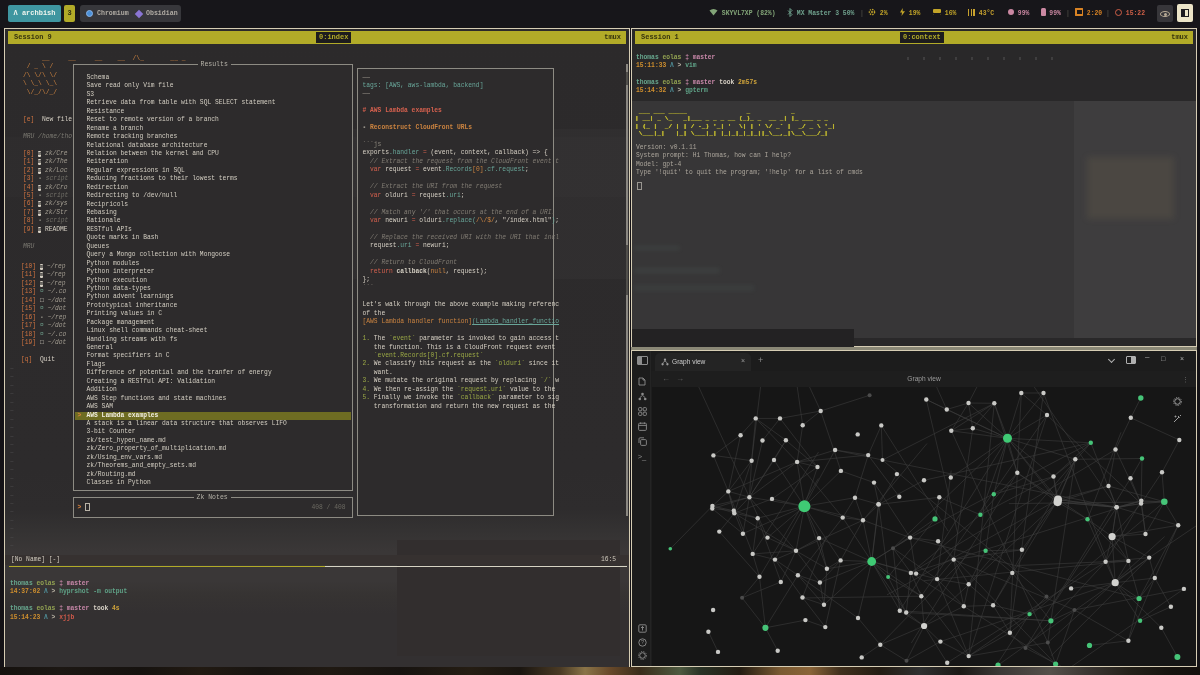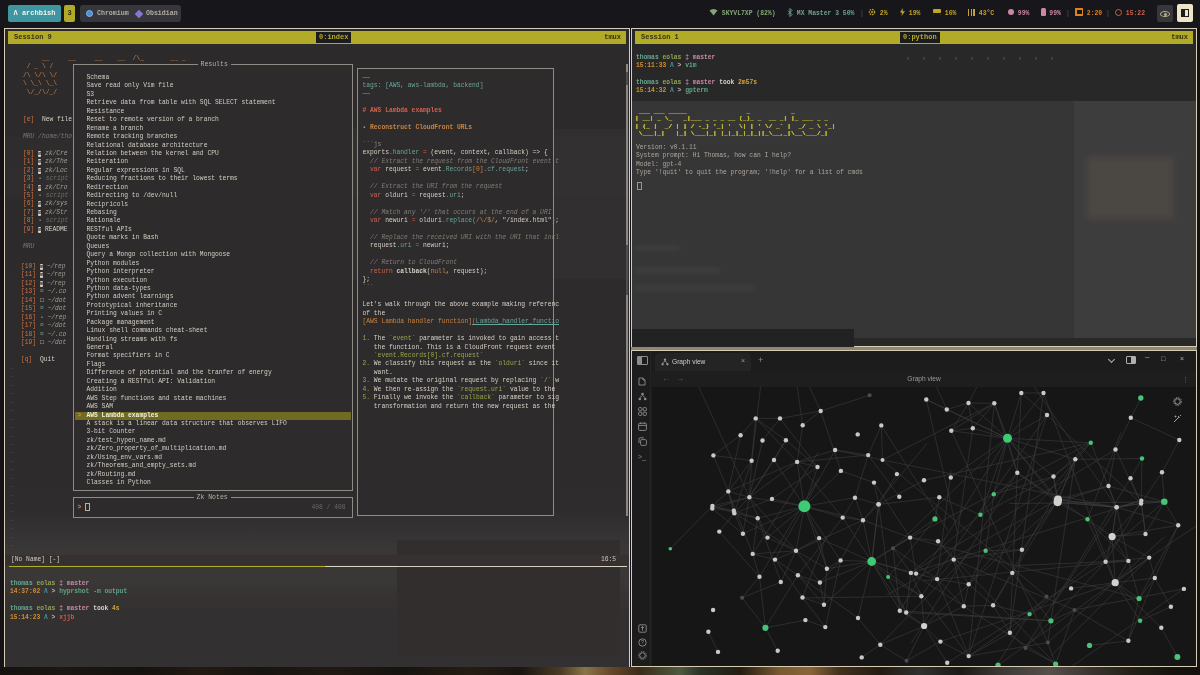--- a/index.html
+++ b/index.html
@@ -292,21 +292,21 @@
     <pre class="abs" style="left:5px;top:551px;font-size:6.3px;line-height:8.435px;font-weight:bold;"><span style="color:#67a78e">thomas</span> <span style="color:#93a352">eolas</span> <span style="color:#c787a8">‡ master</span>
 <span style="color:#cf8f2e">14:37:02</span> <span style="color:#4f8f99">Λ</span> <span style="color:#b5afa2">&gt;</span> <span style="color:#5fa287">hyprshot -m output</span>
 
 <span style="color:#67a78e">thomas</span> <span style="color:#93a352">eolas</span> <span style="color:#c787a8">‡ master</span> <span style="color:#d8d2c6">took</span> <span style="color:#cfa33a">4s</span>
 <span style="color:#cf8f2e">15:14:23</span> <span style="color:#4f8f99">Λ</span> <span style="color:#b5afa2">&gt;</span> <span style="color:#cf5a4a">xjjb</span></pre>
   </div>
 
   <div id="rtop" class="win">
     <div class="tmuxbar">
       <span style="position:absolute;left:6px;">Session 1</span>
-      <div class="tmuxwin" style="left:265px;">0:python</div>
+      <div class="tmuxwin" style="left:265px;">0:context</div>
       <span style="position:absolute;right:5px;">tmux</span>
     </div>
 
     <div class="abs" style="left:0;top:72px;width:564px;height:237px;background:rgba(255,255,255,0.068);"></div>
     <div class="abs" style="left:442px;top:72px;width:122px;height:237px;background:rgba(255,255,255,0.035);"></div>
     <div class="abs" style="left:455px;top:128px;width:87px;height:62px;background:rgba(160,138,92,0.13);filter:blur(3px);"></div>
     <div class="abs" style="left:2px;top:217px;width:46px;height:4px;background:rgba(120,170,155,0.09);filter:blur(2px);"></div>
     <div class="abs" style="left:2px;top:239px;width:86px;height:5px;background:rgba(120,170,155,0.09);filter:blur(2px);"></div>
     <div class="abs" style="left:2px;top:256px;width:120px;height:6px;background:rgba(120,170,155,0.07);filter:blur(2px);"></div>
     <div class="abs" style="left:0;top:300px;width:222px;height:18px;background:#232223;"></div>

